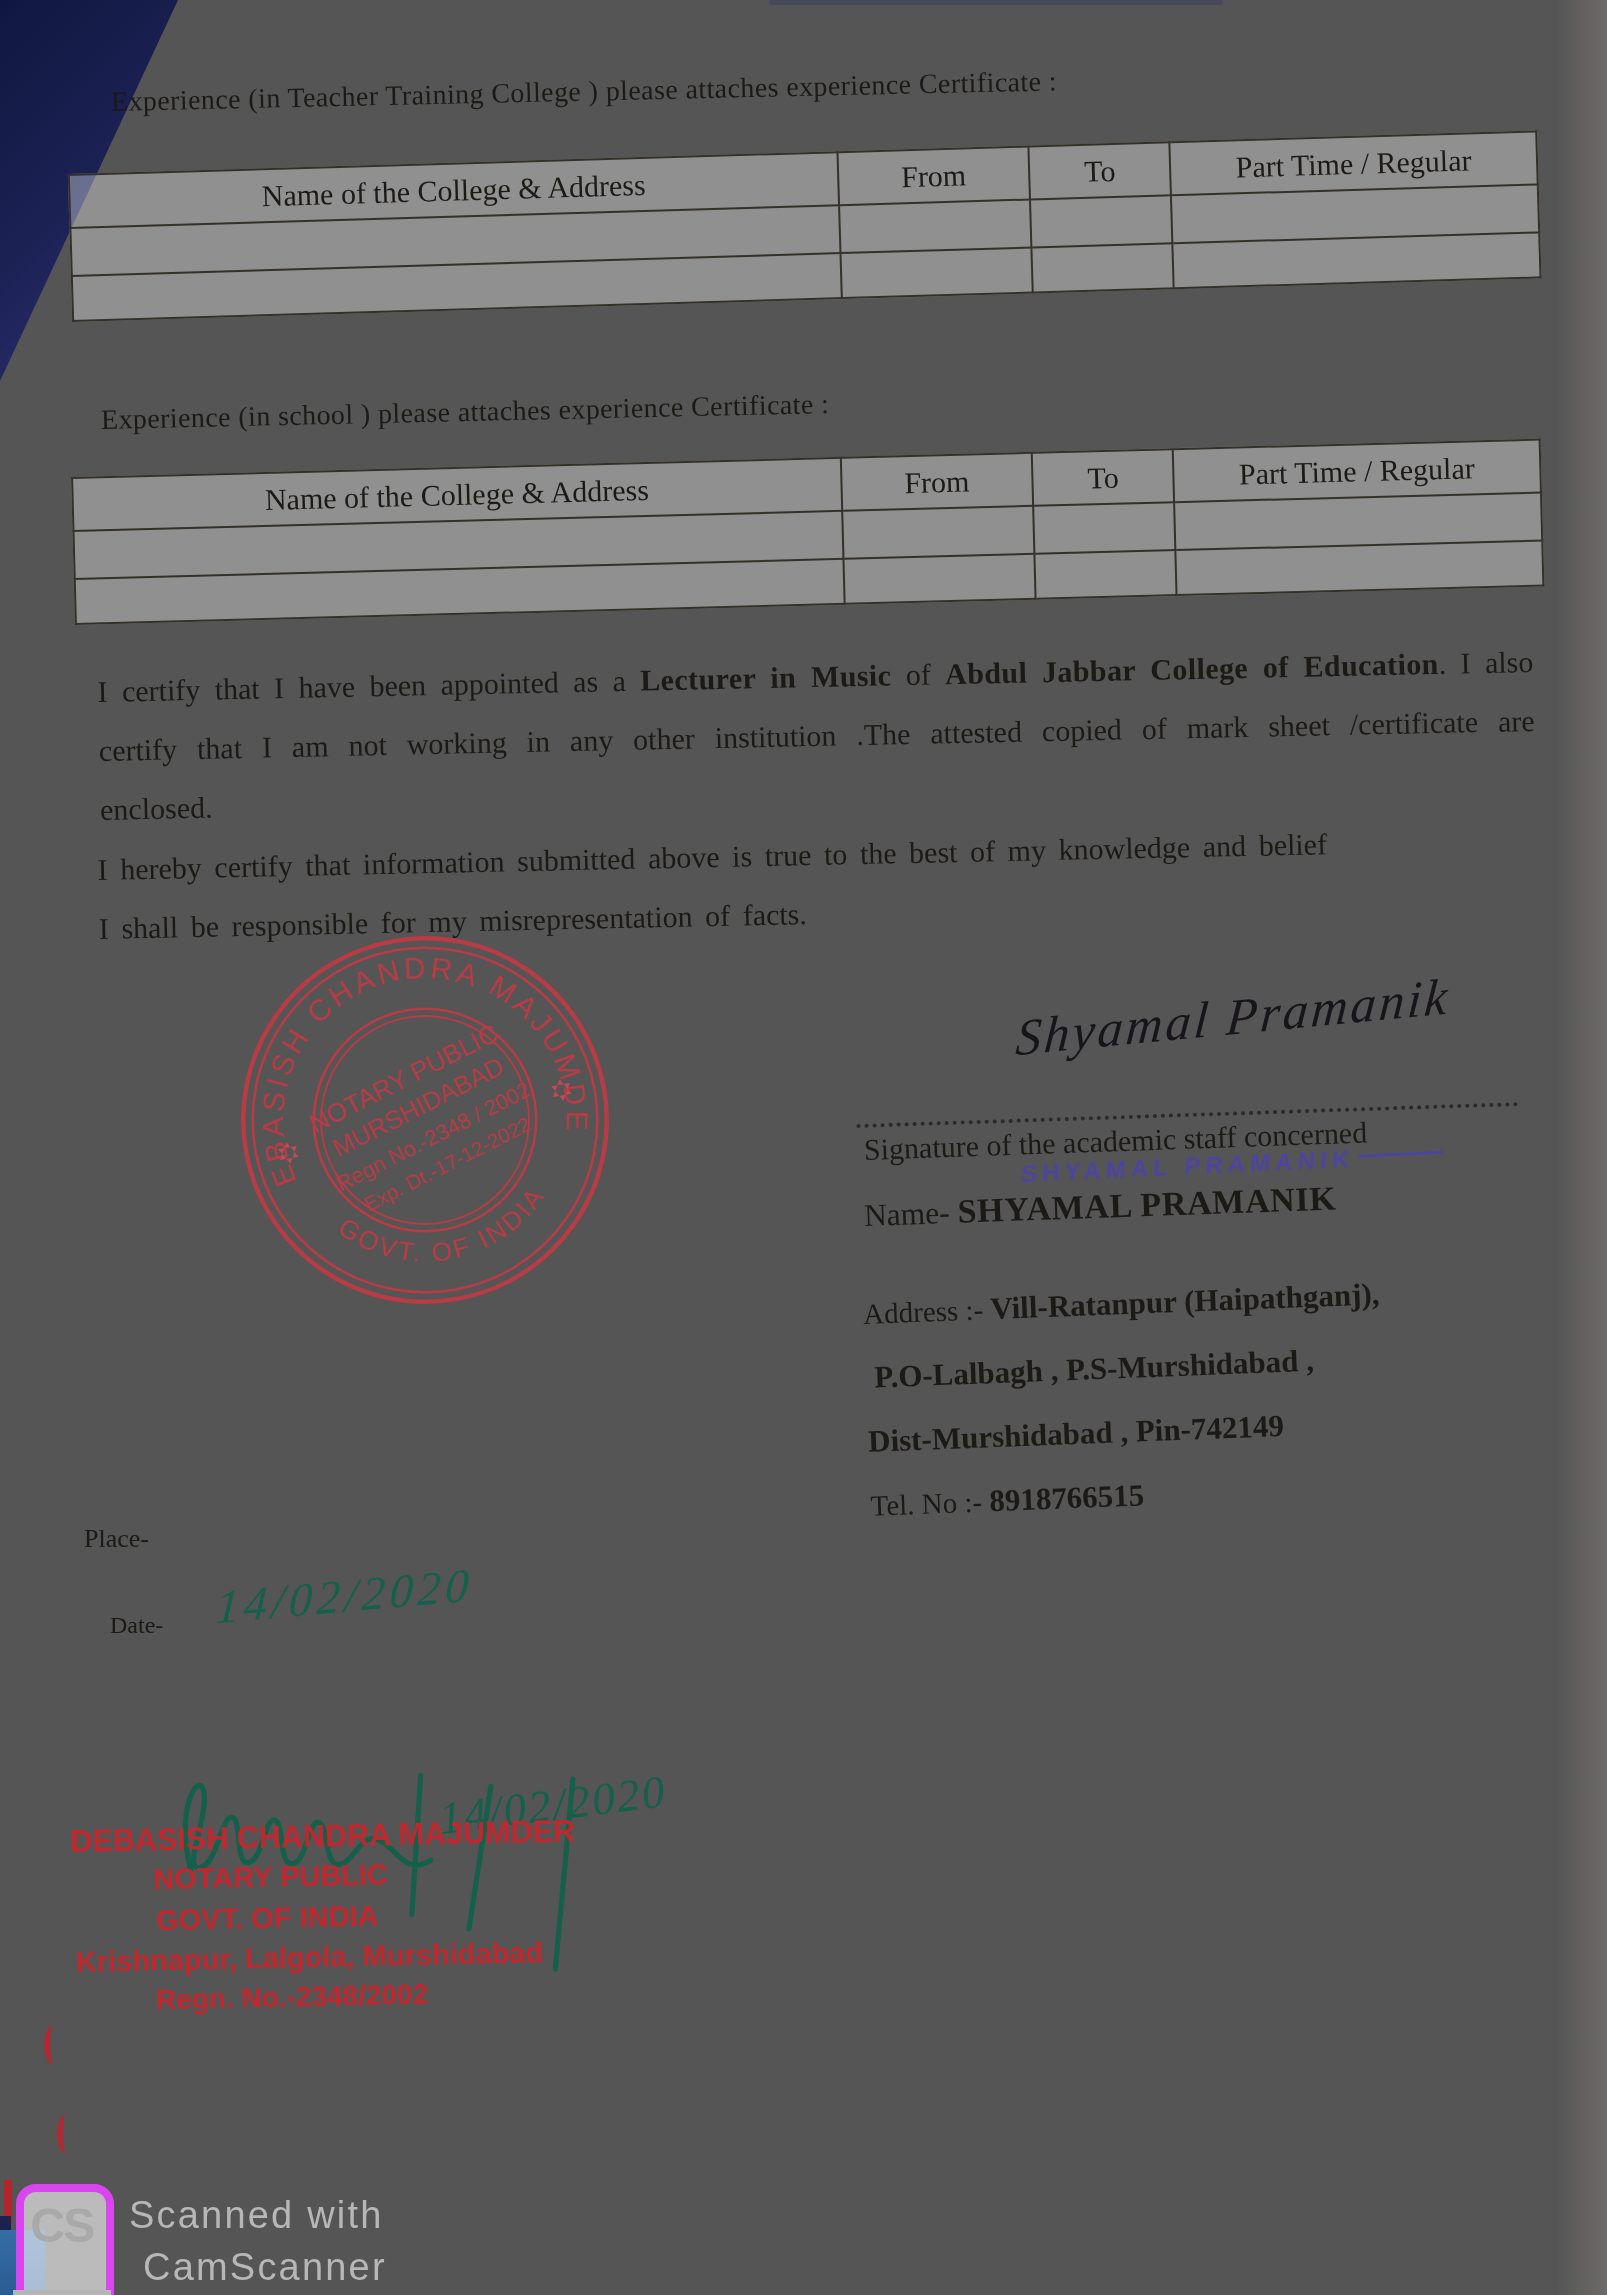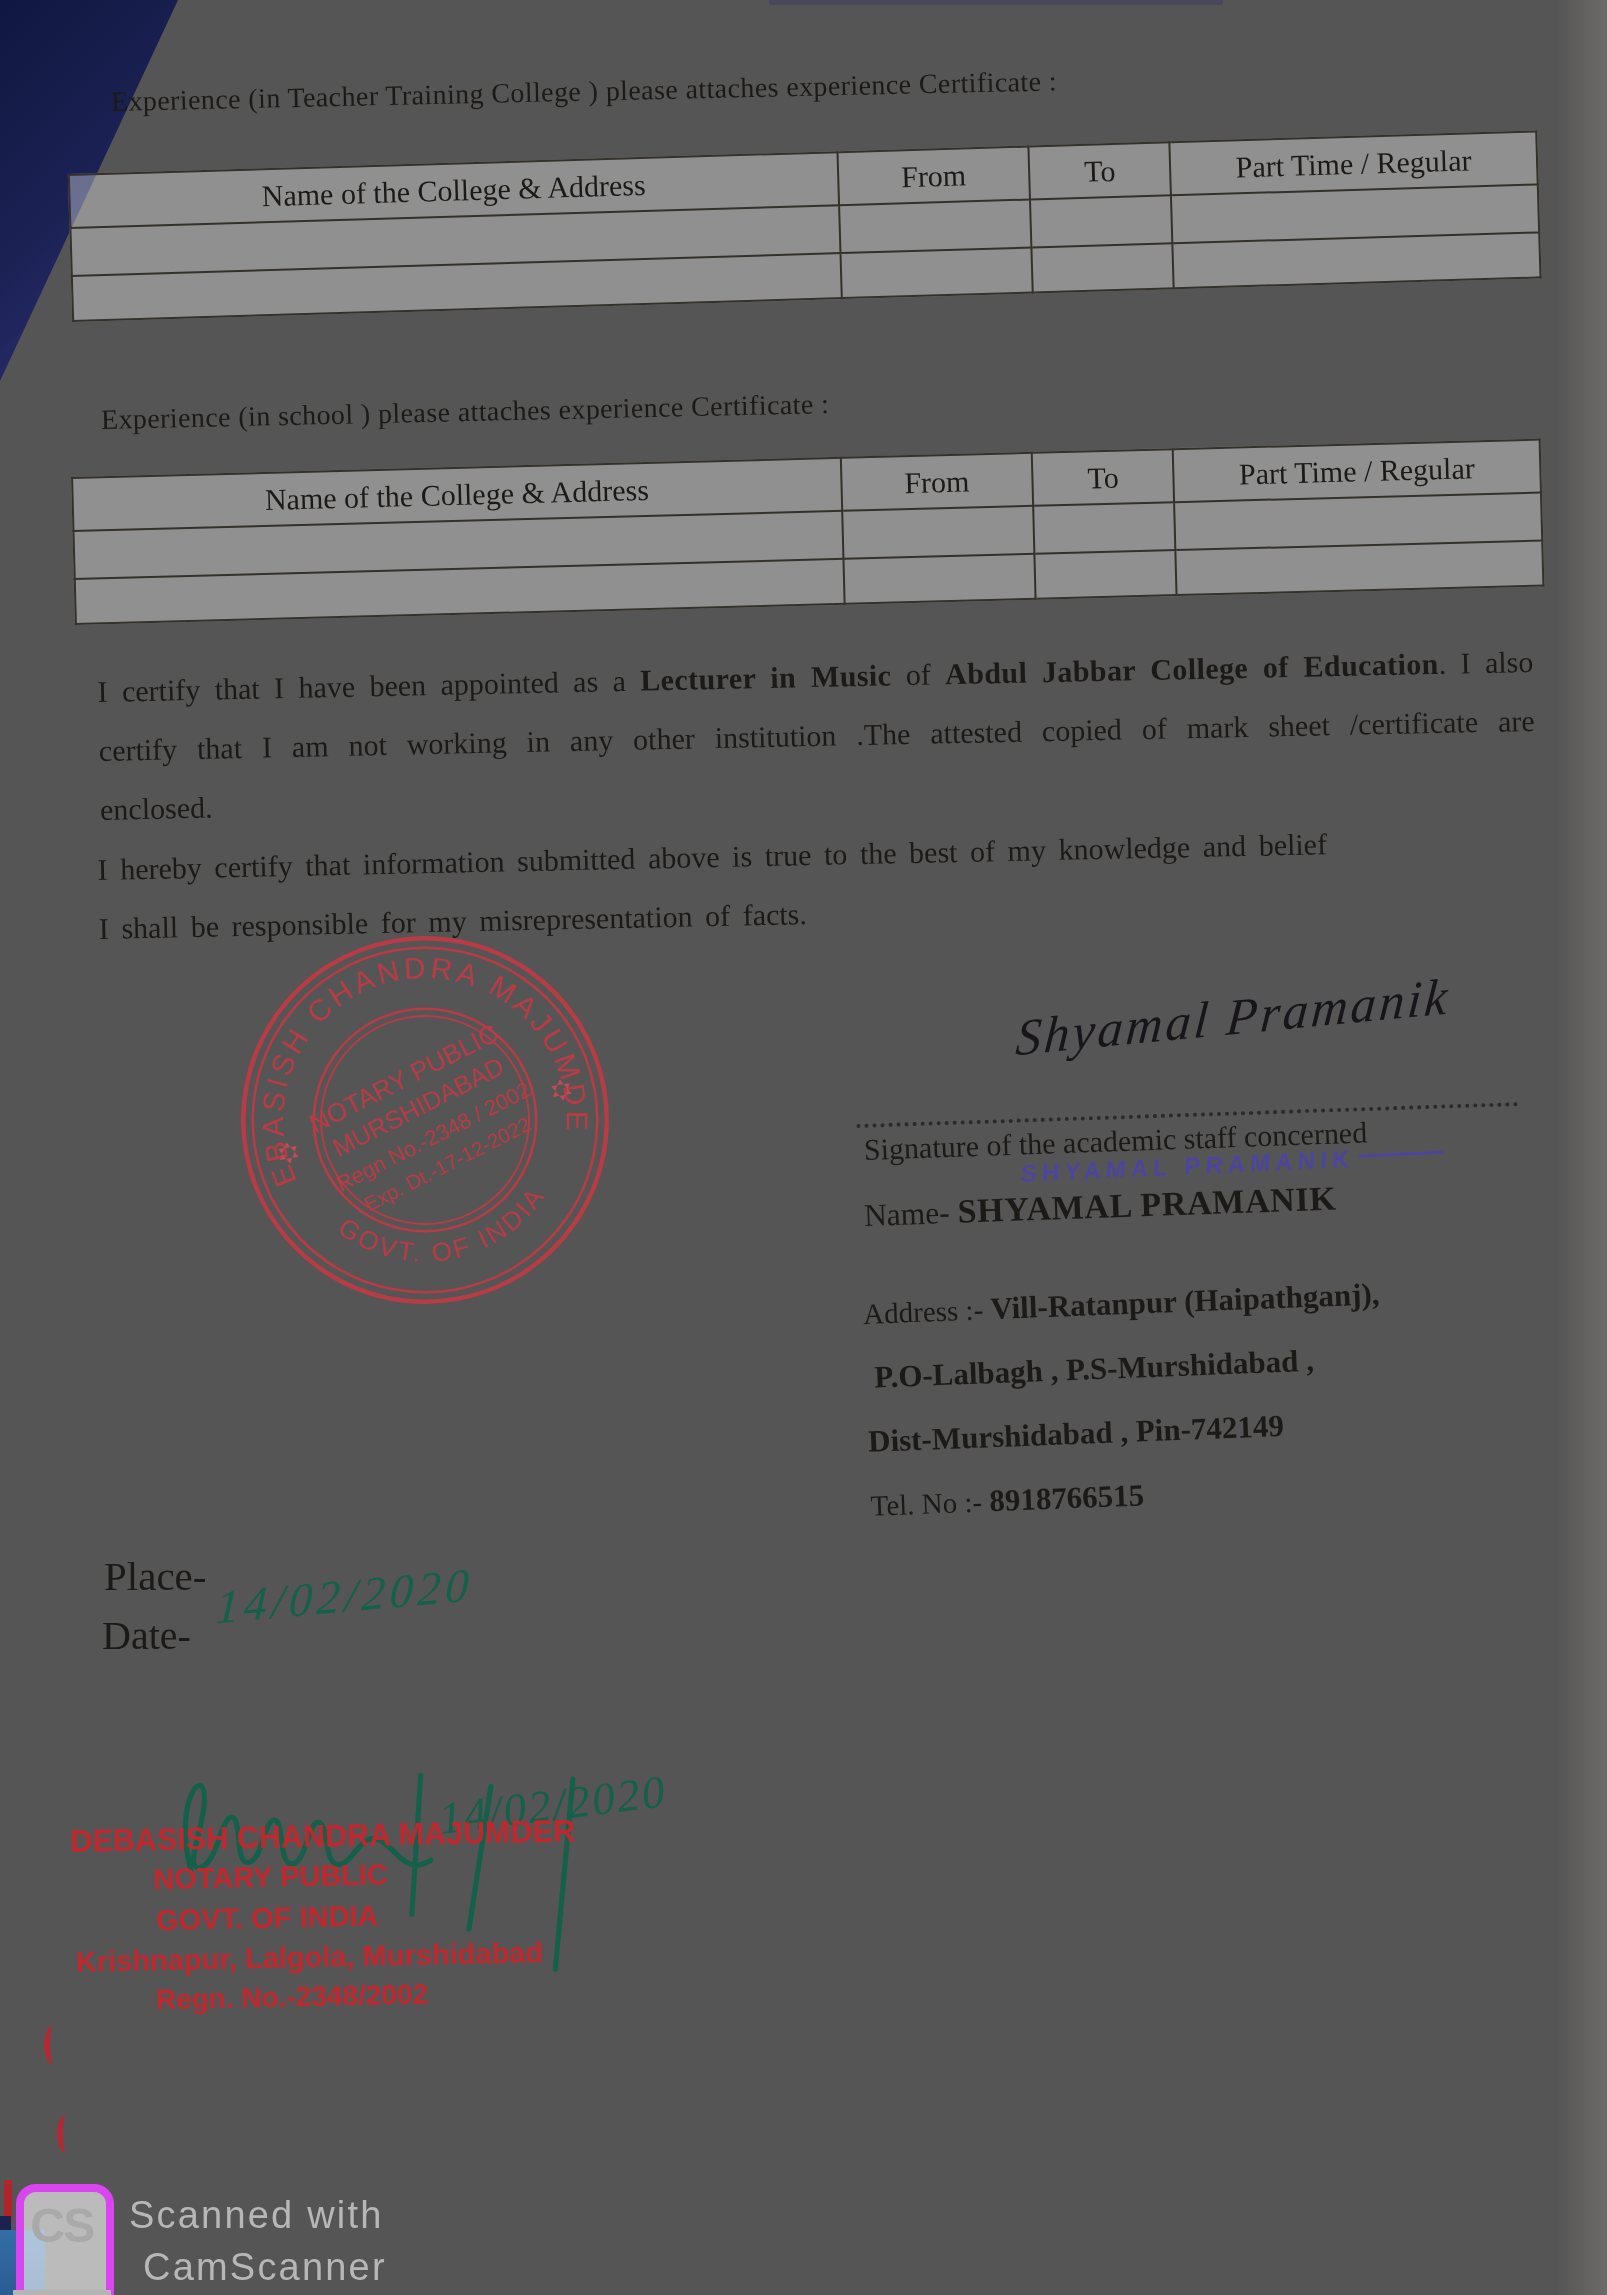--- a/index.html
+++ b/index.html
@@ -46,22 +46,22 @@
       color:#4b43ae;letter-spacing:5.1px;white-space:nowrap;opacity:.85;
       transform:rotate(-2.6deg) skewX(-6deg);transform-origin:left center;}
   .blue-stroke{display:inline-block;width:84px;height:2.9px;background:#4b43ae;vertical-align:8.8px;margin-left:4.4px;}
   .name-line{left:864px;top:1196px;font-size:31.5px;white-space:nowrap;transform:rotate(-2deg);transform-origin:left center;}
   .name-line b{font-size:34px;letter-spacing:0.7px;}
   .addr{left:862px;top:1282px;transform:rotate(-2.2deg);transform-origin:left top;}
   .addr div{font-size:29px;line-height:64px;white-space:nowrap;}
   .addr b{font-size:31px;}
   .addr .ind{padding-left:8.8px;}
   
-  .place{left:104px;top:1524px;font-size:41px;margin-top:28px;}
-  .date{left:102px;top:1612px;font-size:40px;}
+  .place{left:84px;top:1524px;font-size:26px;}
+  .date{left:110px;top:1612px;font-size:24px;}
   .date-hand{left:216px;top:1580px;font-size:47px;font-style:italic;color:#15604b;white-space:nowrap;
       transform:rotate(-5deg) skewX(-8deg);transform-origin:left center;letter-spacing:4.4px;}
   
   .bstamp{left:70px;top:1823px;width:556px;height:198px;color:#c9252c;opacity:.92;
       font-family:"Liberation Sans",sans-serif;font-weight:bold;transform:rotate(-1.2deg);transform-origin:left top;}
   .bstamp div{position:absolute;white-space:nowrap;}
   .bs1{left:0;top:0;font-size:31.5px;transform:scaleX(.97);transform-origin:left;}
   .bs2{left:82px;top:42px;font-size:29px;}
   .bs3{left:84px;top:83px;font-size:29px;}
   .bs4{left:2.9px;top:123px;font-size:29px;}

